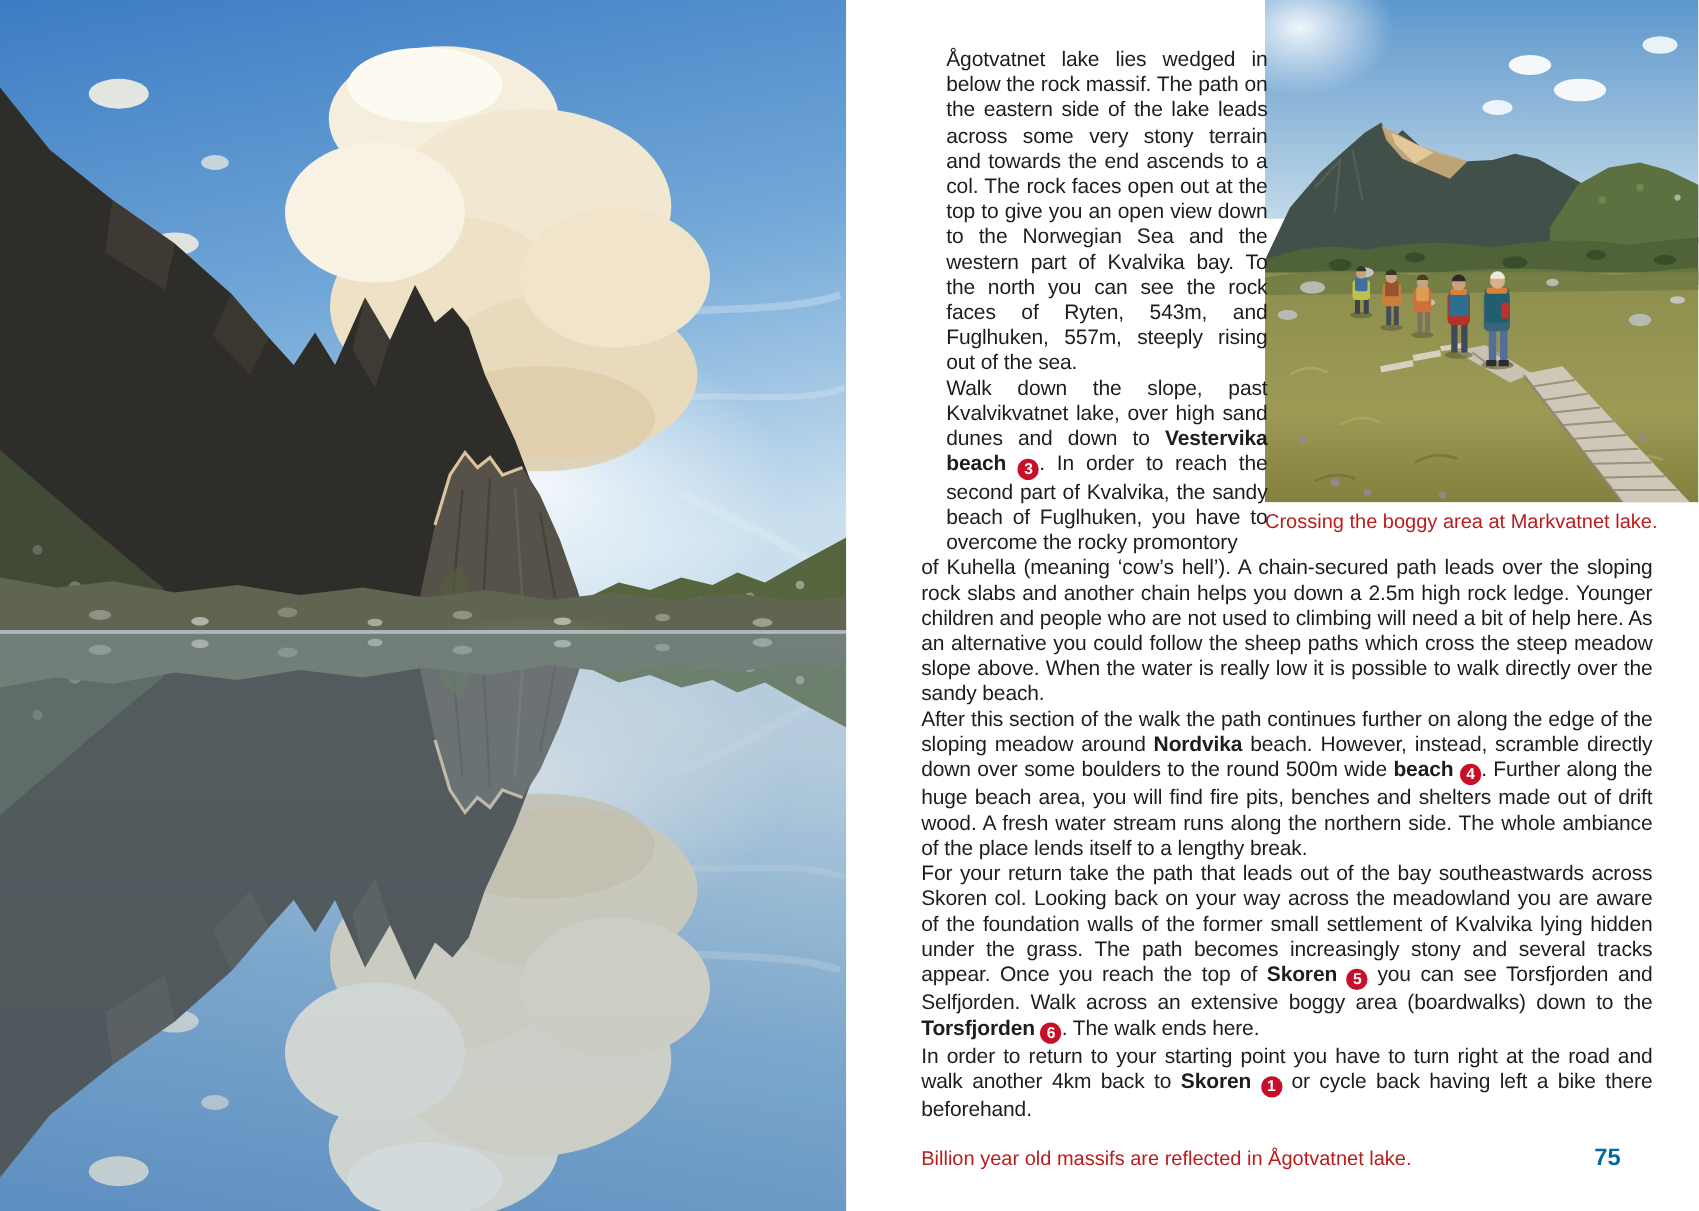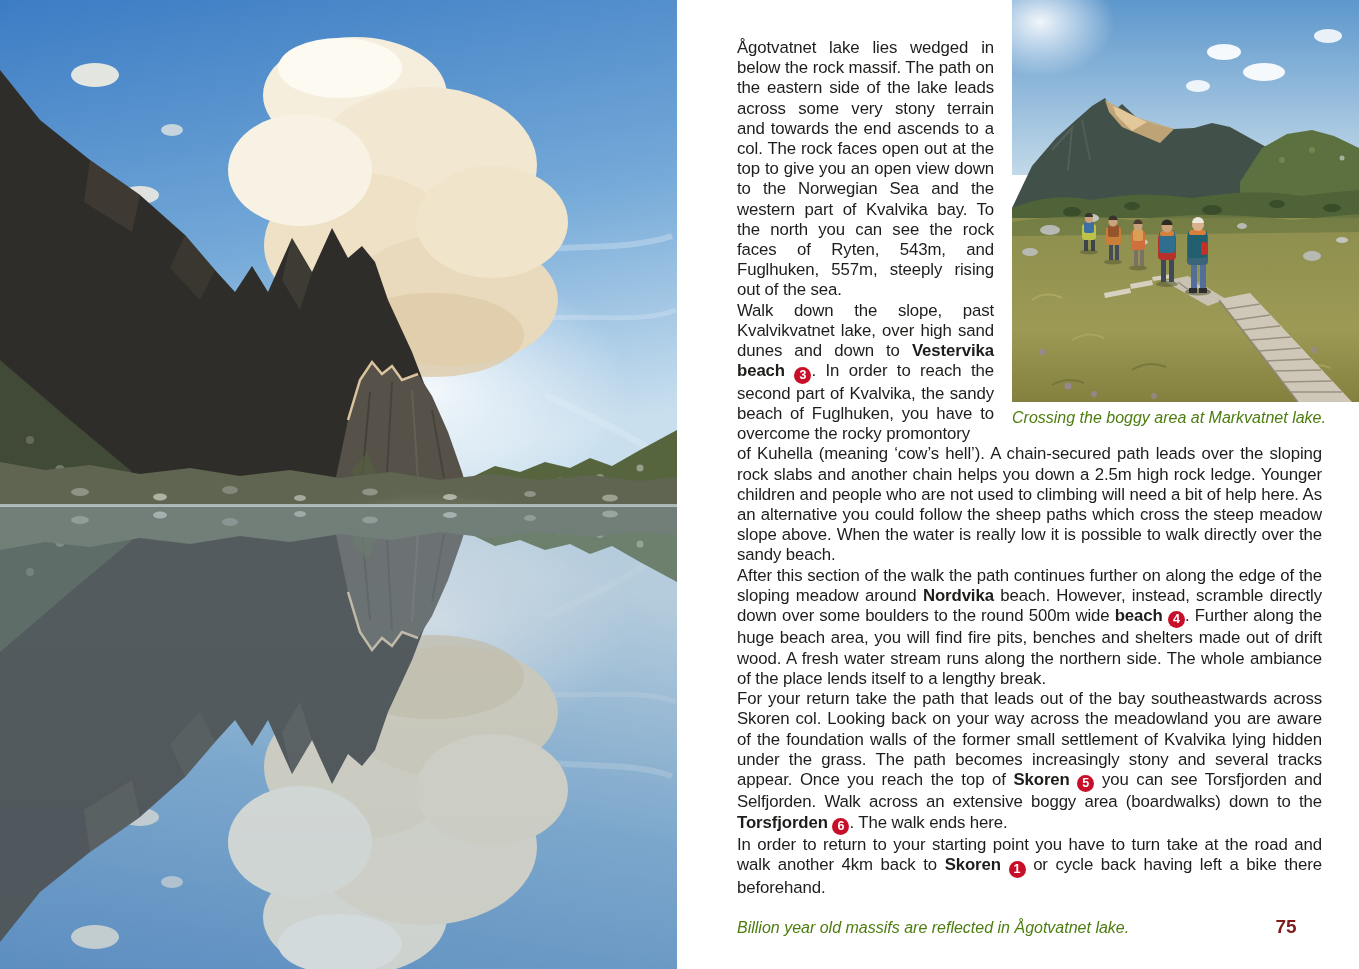--- a/index.html
+++ b/index.html
@@ -3,31 +3,31 @@
 <meta charset="utf-8">
 <style>
   html,body{margin:0;padding:0;background:#ffffff;}
   .page{position:relative;width:1359px;height:969px;background:#ffffff;overflow:hidden;
         font-family:"Liberation Sans", sans-serif;color:#1d1d1b;}
   .photo{position:absolute;overflow:hidden;}
   .photo svg{display:block;width:100%;height:100%;}
   .photo-main{left:0;top:0;width:677px;height:969px;}
   .photo-inset{left:1012px;top:0;width:347px;height:402px;}
   .content{position:absolute;left:737px;top:38px;width:585px;}
-  .col{width:257px;}
+  .col{width:257px;margin-left:20px;}
   p.body{margin:0;text-align:justify;font-size:16.8px;line-height:20.2px;letter-spacing:-0.1px;}
   .badge{display:inline-block;width:17px;height:17px;border-radius:50%;
          background:var(--badge-red,#c80f2a);color:#fff;font-size:12.5px;font-weight:700;
          text-align:center;line-height:17.5px;vertical-align:-2.5px;font-style:normal;letter-spacing:0;}
   b{font-weight:700;}
-  .caption{font-style:italic;font-size:16px;line-height:20px;color:#4d7c0f;}
+  .caption{font-size:16px;line-height:20px;color:#b91c1c;}
   .caption-inset{position:absolute;left:1012px;top:408px;width:340px;}
   .caption-main{margin-top:20px;}
   .page-number{position:absolute;left:1262px;top:916px;width:48px;text-align:center;
-               font-size:19px;font-weight:600;color:#7f1d1d;}
+               font-size:19px;font-weight:600;color:#0369a1;}
 </style>
 </head>
 <body>
 
 <div class="page">
 
   <div class="photo photo-main">
     <svg viewBox="0 0 677 969" preserveAspectRatio="none">
       <defs>
         <linearGradient id="sky" x1="0" y1="0" x2="0.25" y2="1">
@@ -251,20 +251,20 @@
 
   <div class="content">
     <div class="col">
       <p class="body"><span>Ågotvatnet lake lies wedged in below the rock massif. The path on the eastern side of the lake leads across some very stony terrain and towards the end ascends to a col. The rock faces open out at the top to give you an open view down to the Norwegian Sea and the western part of Kvalvika bay. To the north you can see the rock faces of Ryten, 543m, and Fuglhuken, 557m, steeply rising out of the sea.</span></p>
       <p class="body"><span>Walk down the slope, past Kvalvikvatnet lake, over high sand dunes and down to </span><b>Vestervika beach</b><span> </span><span class="badge">3</span><span>. In order to reach the second part of Kvalvika, the sandy beach of Fuglhuken, you have to overcome the rocky promontory</span></p>
     </div>
     <div class="full">
       <p class="body"><span>of Kuhella (meaning ‘cow’s hell’). A chain-secured path leads over the sloping rock slabs and another chain helps you down a 2.5m high rock ledge. Younger children and people who are not used to climbing will need a bit of help here. As an alternative you could follow the sheep paths which cross the steep meadow slope above. When the water is really low it is possible to walk directly over the sandy beach.</span></p>
       <p class="body"><span>After this section of the walk the path continues further on along the edge of the sloping meadow around </span><b>Nordvika</b><span> beach. However, instead, scramble directly down over some boulders to the round 500m wide </span><b>beach</b><span> </span><span class="badge">4</span><span>. Further along the huge beach area, you will find fire pits, benches and shelters made out of drift wood. A fresh water stream runs along the northern side. The whole ambiance of the place lends itself to a lengthy break.</span></p>
       <p class="body"><span>For your return take the path that leads out of the bay southeastwards across Skoren col. Looking back on your way across the meadowland you are aware of the foundation walls of the former small settlement of Kvalvika lying hidden under the grass. The path becomes increasingly stony and several tracks appear. Once you reach the top of </span><b>Skoren</b><span> </span><span class="badge">5</span><span> you can see Torsfjorden and Selfjorden. Walk across an extensive boggy area (boardwalks) down to the </span><b>Torsfjorden</b><span> </span><span class="badge">6</span><span>. The walk ends here.</span></p>
-      <p class="body"><span>In order to return to your starting point you have to turn take at the road and walk another 4km back to </span><b>Skoren</b><span> </span><span class="badge">1</span><span> or cycle back having left a bike there beforehand.</span></p>
+      <p class="body"><span>In order to return to your starting point you have to turn right at the road and walk another 4km back to </span><b>Skoren</b><span> </span><span class="badge">1</span><span> or cycle back having left a bike there beforehand.</span></p>
       <div class="caption caption-main">Billion year old massifs are reflected in Ågotvatnet lake.</div>
     </div>
   </div>
 
   <div class="page-number">75</div>
 
 </div>
 
 </body></html>

